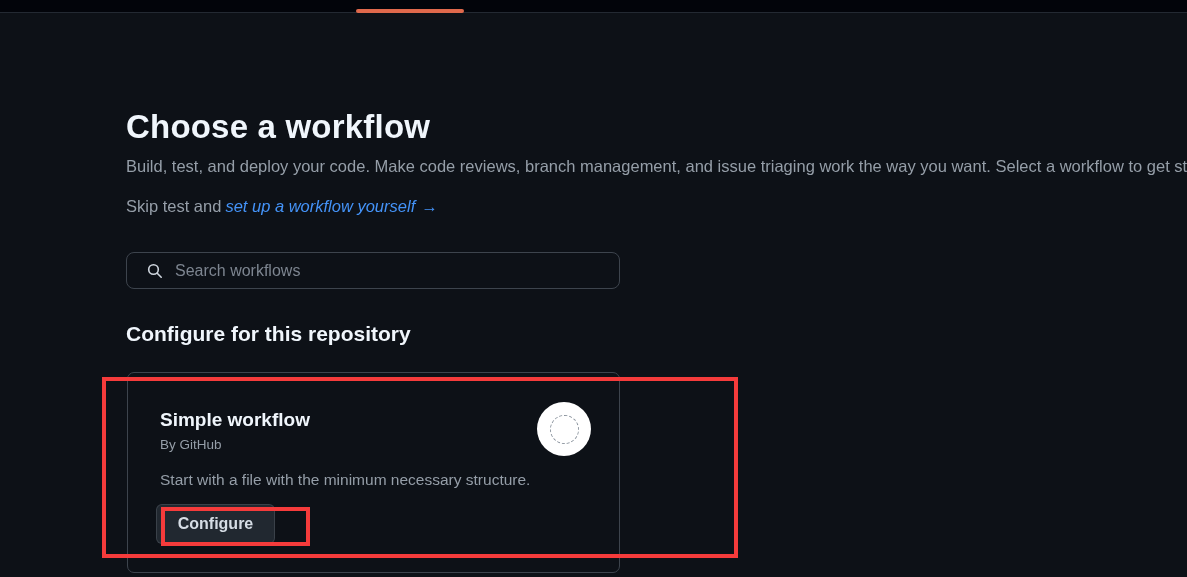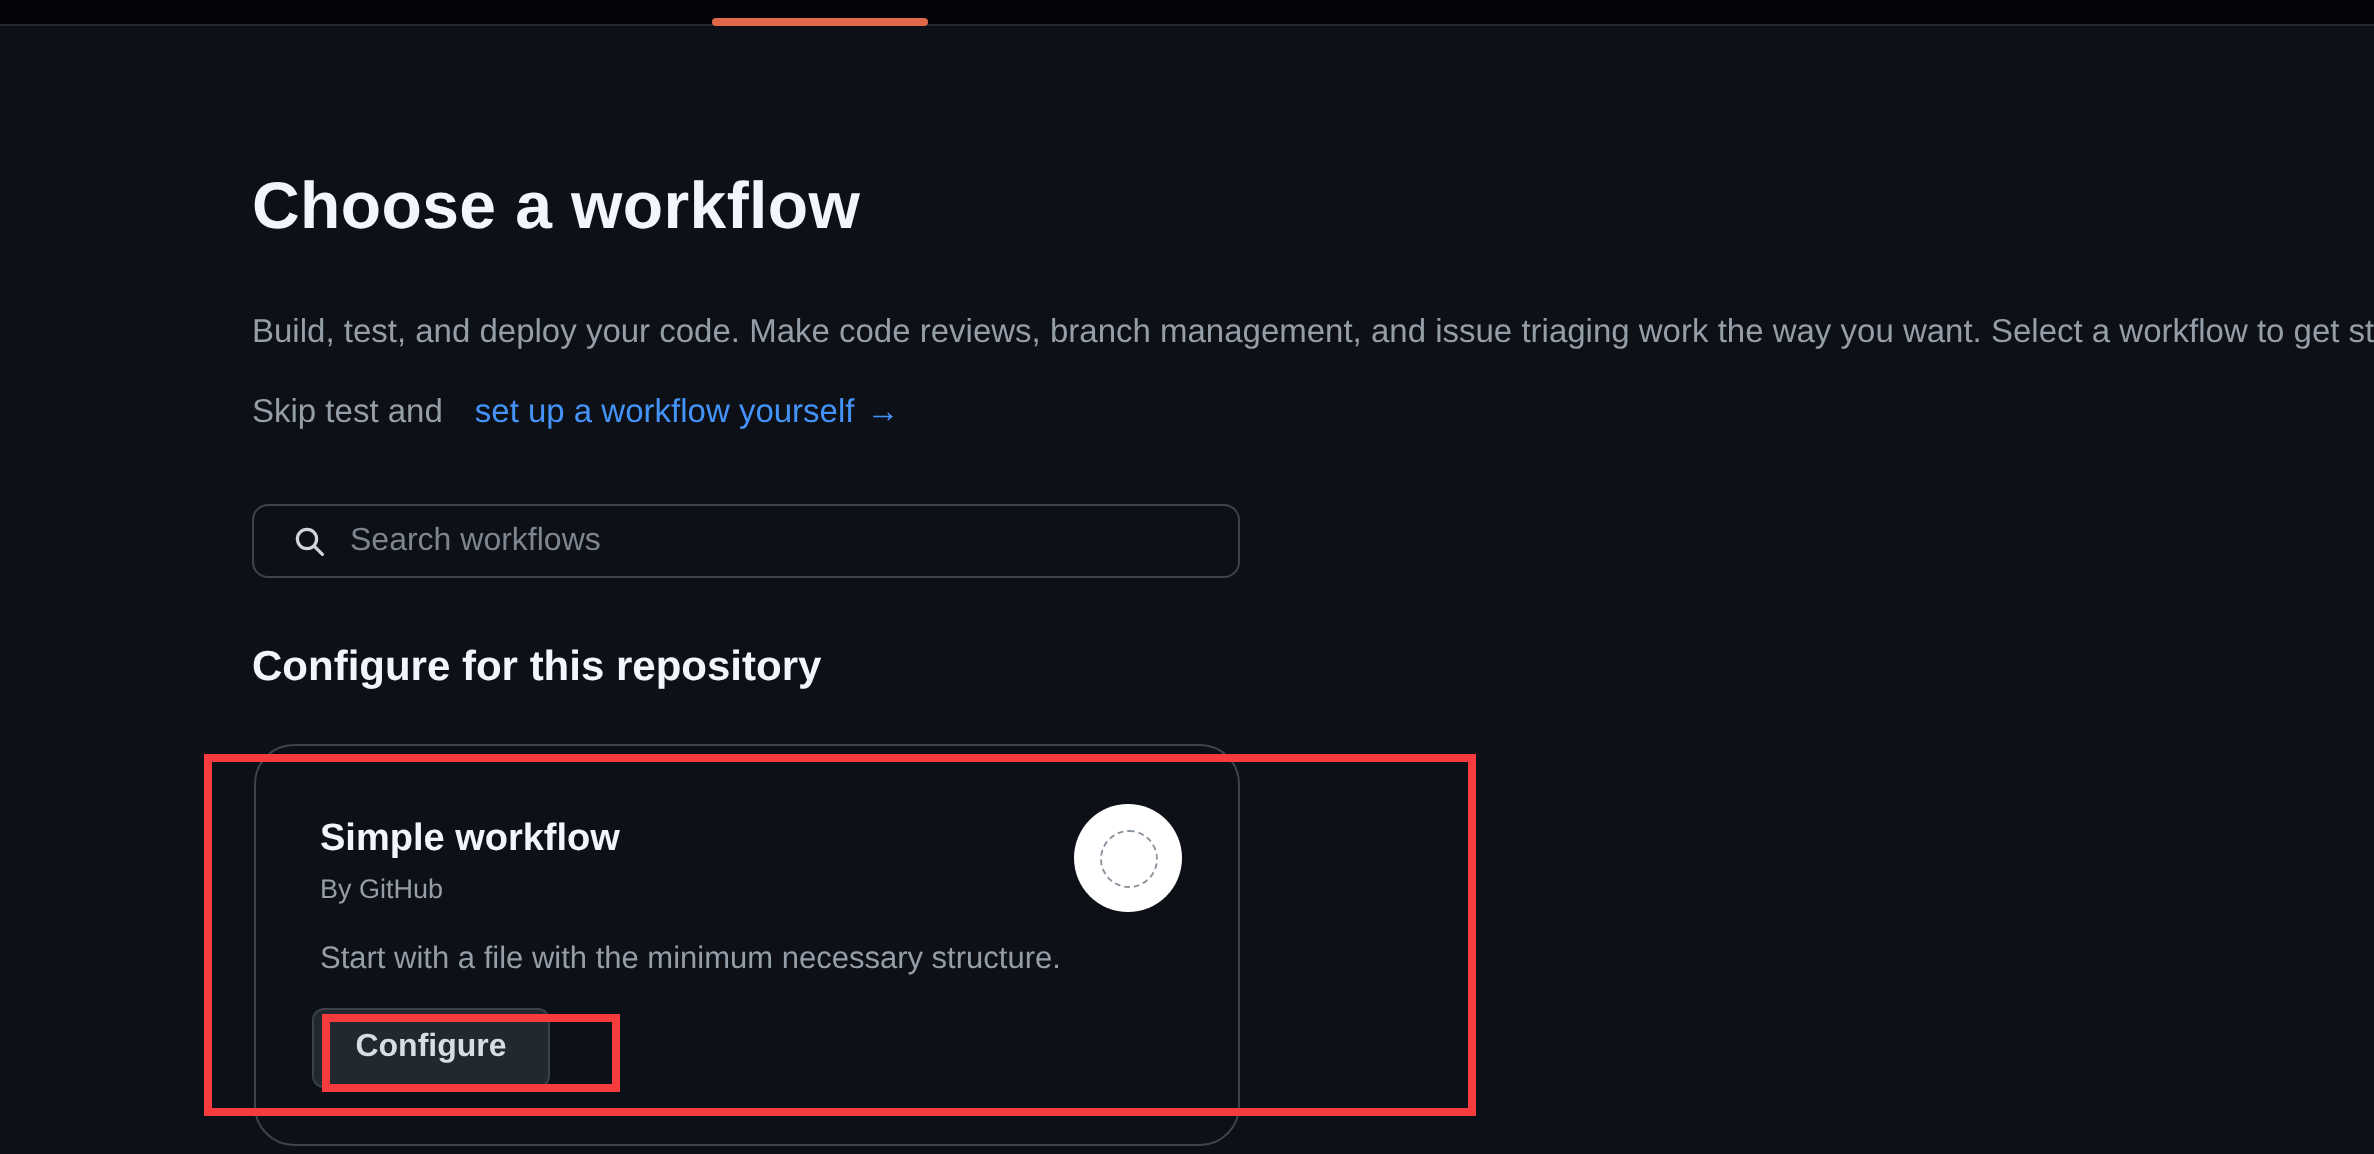--- a/index.html
+++ b/index.html
@@ -31,21 +31,21 @@
     top: 9px;
     width: 108px;
     height: 4px;
     border-radius: 2px;
     background: var(--accent-orange, #e0694c);
   }
 
   .page-title {
     position: absolute;
     left: 126px;
-    top: 84px;
+    top: 108px;
     margin: 0;
     font-size: 33px;
     font-weight: 700;
     color: var(--text-primary, #f0f6fc);
     letter-spacing: 0.2px;
   }
 
   .page-description {
     position: absolute;
     left: 126px;
@@ -61,21 +61,22 @@
     left: 126px;
     top: 197px;
     margin: 0;
     font-size: 16.5px;
     color: var(--text-muted, #959ea8);
     white-space: nowrap;
   }
   .skip-line a {
     color: var(--accent-blue, #4493f8);
     text-decoration: none;
-    margin-left: 16px;
+    margin-left: 4px;
+    font-style: italic;
   }
   .skip-line .arrow {
     color: var(--accent-blue, #4493f8);
     margin-left: 6px;
   }
 
   .search-box {
     position: absolute;
     left: 126px;
     top: 252px;
@@ -120,21 +121,21 @@
   }
 
   .workflow-card {
     position: absolute;
     left: 127px;
     top: 372px;
     width: 493px;
     height: 201px;
     box-sizing: border-box;
     border: 1px solid var(--border, #3d444d);
-    border-radius: 20px;
+    border-radius: 7px;
     background: var(--page-bg, #0d1117);
   }
   .workflow-card .card-title {
     position: absolute;
     left: 32px;
     top: 36px;
     margin: 0;
     font-size: 19px;
     font-weight: 700;
     color: var(--text-primary, #f0f6fc);

